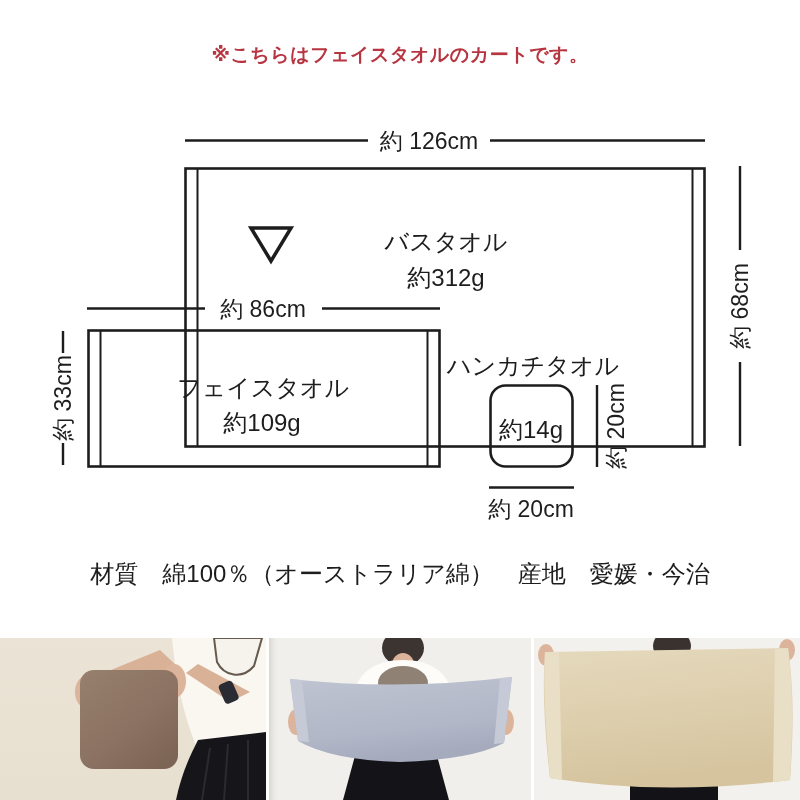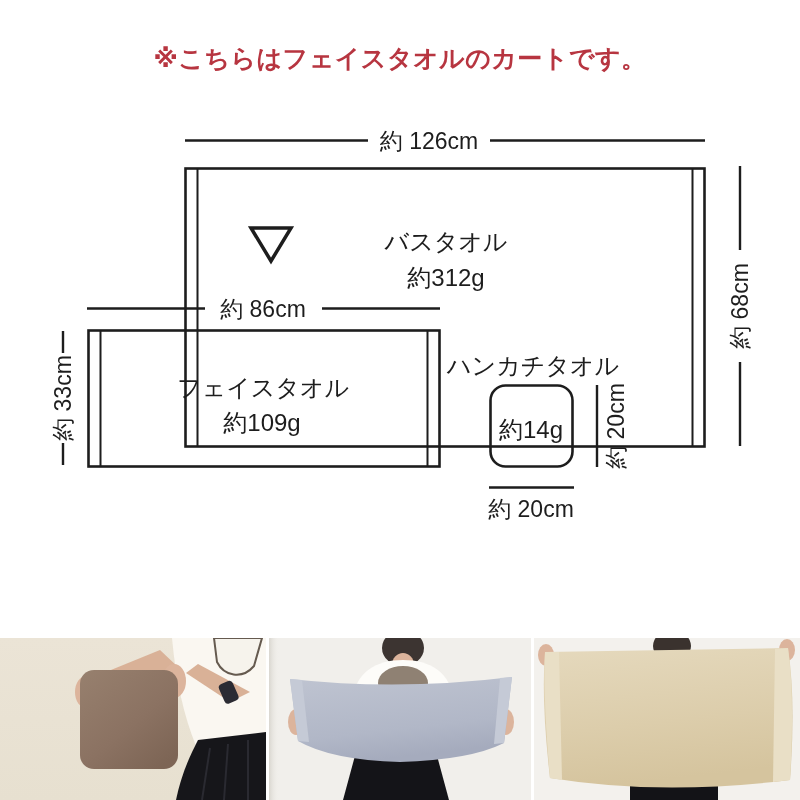--- a/index.html
+++ b/index.html
@@ -2,21 +2,21 @@
 <html><head>
 <meta charset="utf-8">
 <style>
   html,body{margin:0;padding:0;background:#ffffff;}
   .page{
     position:relative;width:800px;height:800px;background:#ffffff;overflow:hidden;
     font-family:"Liberation Sans","DejaVu Sans",sans-serif;
   }
   .notice{
     position:absolute;top:42px;left:0;width:800px;text-align:center;
-    font-size:25px;font-weight:600;letter-spacing:0.5px;color:#b73540;
+    font-size:19px;font-weight:600;letter-spacing:0.5px;color:#b73540;
   }
   .diagram{position:absolute;top:100px;left:0;}
   .diagram text{font-family:"Liberation Sans","DejaVu Sans",sans-serif;fill:#1d1d1d;}
   .diagram .dim-text{font-size:23px;font-weight:500;}
   .diagram .name-text{font-size:24px;font-weight:500;}
   .diagram line,.diagram rect,.diagram path.outline{stroke:#1d1d1d;fill:none;}
   .specs{
     position:absolute;top:558px;left:0;width:800px;text-align:center;
     font-size:24px;font-weight:500;color:#1d1d1d;
   }
@@ -76,20 +76,21 @@
       <text class="name-text" x="533" y="365" text-anchor="middle" dominant-baseline="central">ハンカチタオル</text>
       <rect x="490.5" y="385.5" width="82" height="81" rx="15" fill="#ffffff" stroke-width="2.6"></rect>
       <text class="name-text" x="531" y="429" text-anchor="middle" dominant-baseline="central">約14g</text>
       <line x1="597" y1="385" x2="597" y2="467" stroke-width="2.4"></line>
       <text class="dim-text" x="616" y="426" text-anchor="middle" dominant-baseline="central" transform="rotate(-90 616 426)">約 20cm</text>
       <line x1="489" y1="487.5" x2="574" y2="487.5" stroke-width="2.4"></line>
       <text class="dim-text" x="531" y="509" text-anchor="middle" dominant-baseline="central">約 20cm</text>
     </g>
   </svg>
 
+  <div class="specs">材質　綿100％（オーストラリア綿）　産地　愛媛・今治</div>
 
   <svg class="photos" width="800" height="162" viewBox="0 638 800 162">
     <defs>
       <linearGradient id="wall1" x1="0" y1="0" x2="0" y2="1">
         <stop offset="0" stop-color="#ebe4d6"></stop>
           <stop offset="1" stop-color="#e7e0d0"></stop>
       </linearGradient>
       <linearGradient id="brownTowel" x1="0" y1="0" x2="0.8" y2="1">
         <stop offset="0" stop-color="#97806e"></stop>
           <stop offset="0.6" stop-color="#8b7262"></stop>

